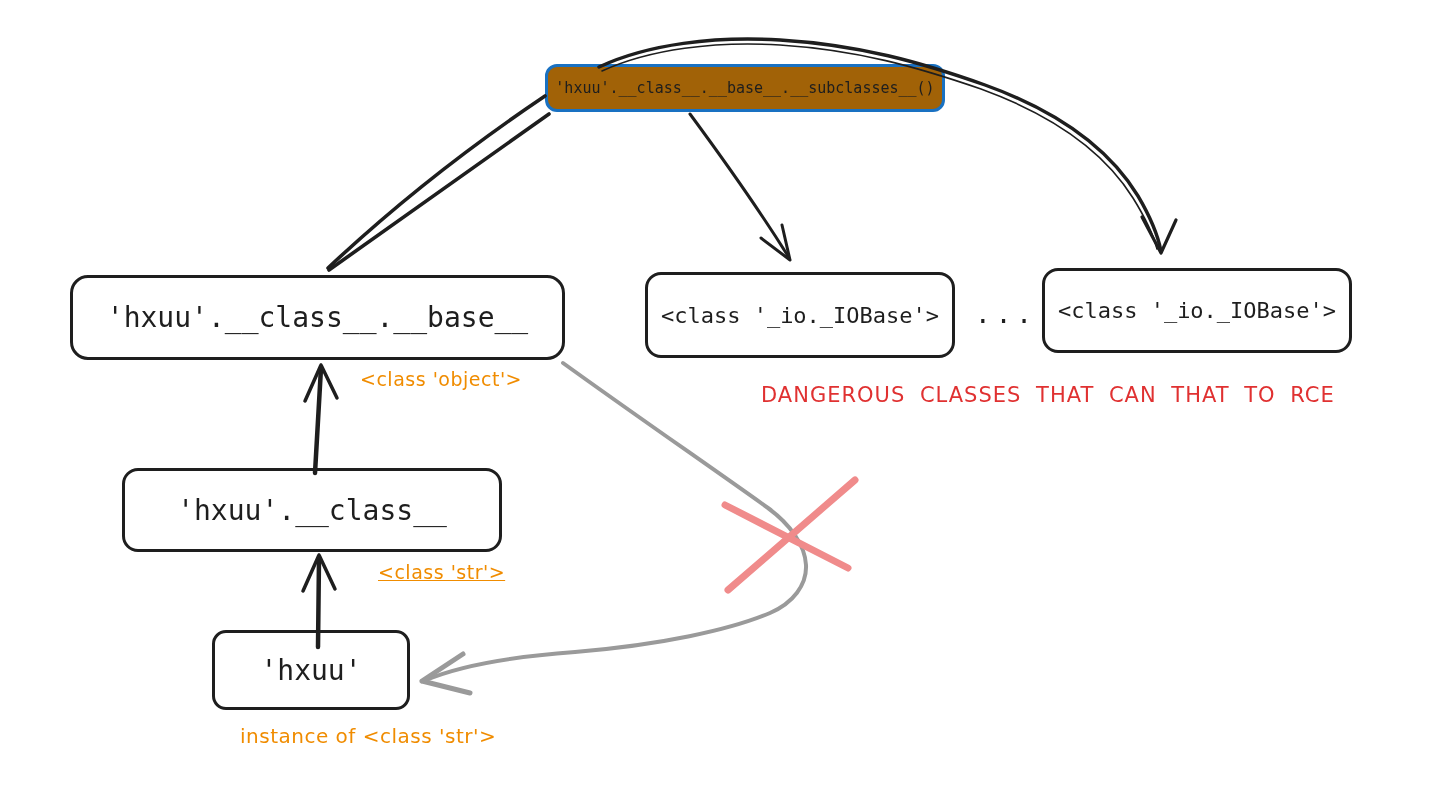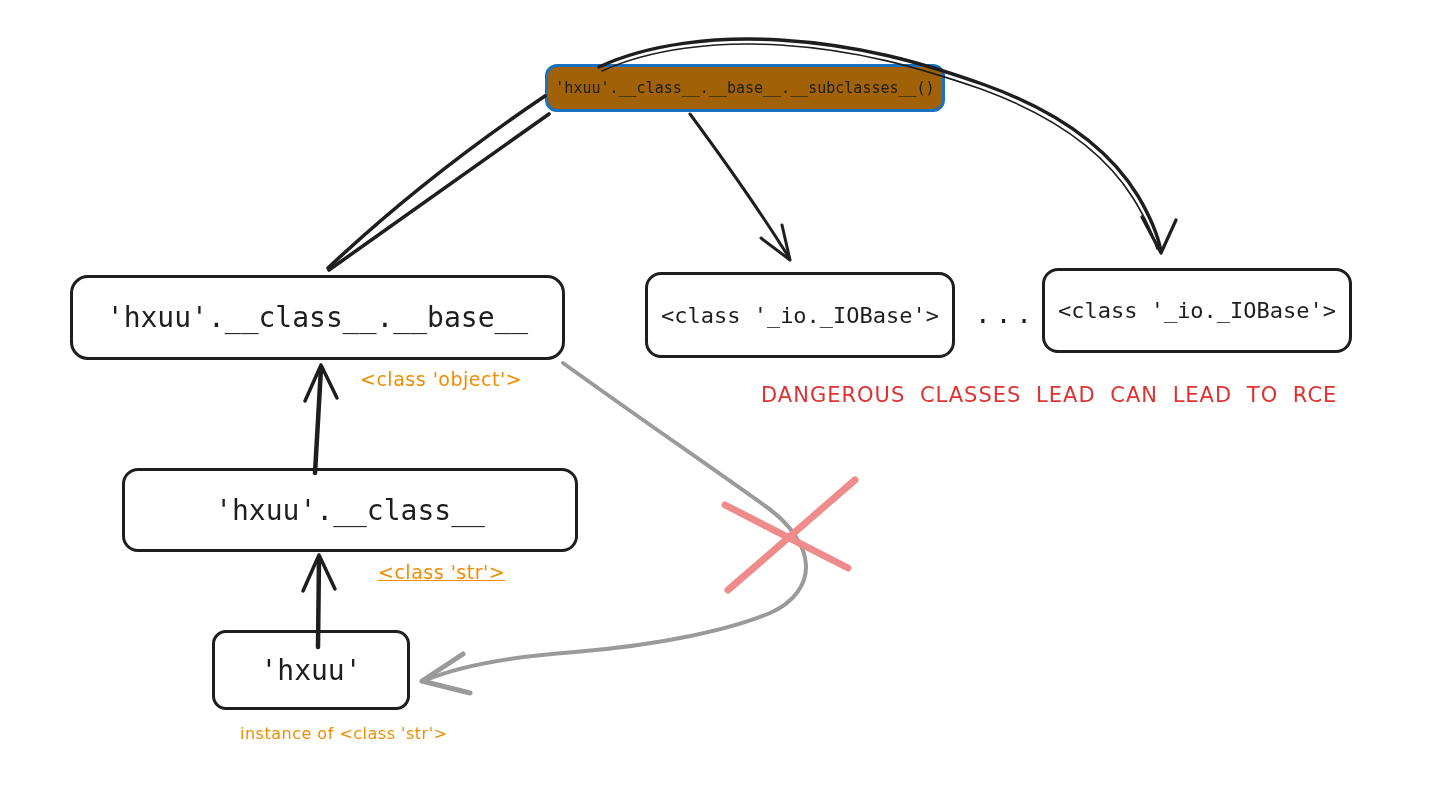--- a/index.html
+++ b/index.html
@@ -47,33 +47,33 @@
   <div class="node" style="left:645px; top:272px; width:310px; height:86px; font-size:22px;">
     <span>&lt;class '_io._IOBase'&gt;</span>
   </div>
 
   <div class="ellipsis" style="left:975px; top:299px;">...</div>
 
   <div class="node" style="left:1042px; top:268px; width:310px; height:85px; font-size:22px;">
     <span>&lt;class '_io._IOBase'&gt;</span>
   </div>
 
-  <div class="node" style="left:122px; top:468px; width:456px; height:84px; font-size:28px;">
+  <div class="node" style="left:122px; top:468px; width:380px; height:84px; font-size:28px;">
     <span>'hxuu'.__class__</span>
   </div>
 
   <div class="node" style="left:212px; top:630px; width:198px; height:80px; font-size:28px; border-radius:14px;">
     <span>'hxuu'</span>
   </div>
 
   <div class="ann" style="left:360px; top:368px;">&lt;class 'object'&gt;</div>
   <div class="ann" style="left:378px; top:561px;text-decoration:underline;">&lt;class 'str'&gt;</div>
-  <div class="ann" style="left:240px; top:724px; font-size:16px;">instance of &lt;class 'str'&gt;</div>
+  <div class="ann" style="left:240px; top:724px; font-size:20px;">instance of &lt;class 'str'&gt;</div>
 
-  <div class="caption" style="left:761px; top:383px;">DANGEROUS CLASSES LEAD CAN LEAD TO RCE</div>
+  <div class="caption" style="left:761px; top:383px;">DANGEROUS CLASSES THAT CAN THAT TO RCE</div>
 
   <svg class="overlay" width="1436" height="795" viewBox="0 0 1436 795">
 
     <g stroke="#1e1e1e" stroke-width="3.6" fill="none" stroke-linecap="round">
       <path d="M 328 268 Q 426 176 545 96"></path>
       <path d="M 329 270 Q 437 194 549 114"></path>
     </g>
 
     <g stroke="#1e1e1e" fill="none" stroke-linecap="round">
       <path d="M 315 473 L 321 368" stroke-width="4.5"></path>

